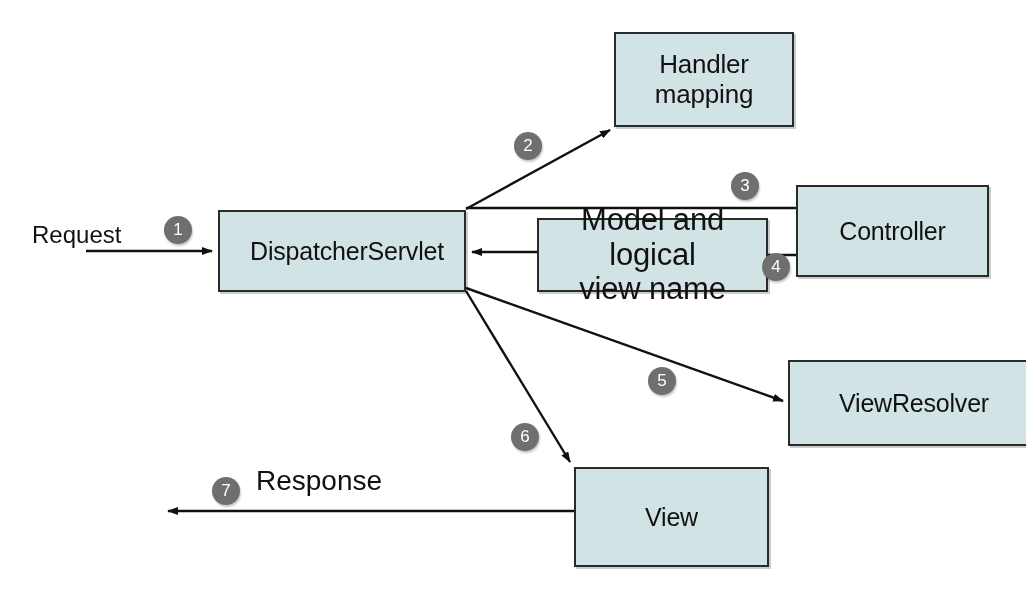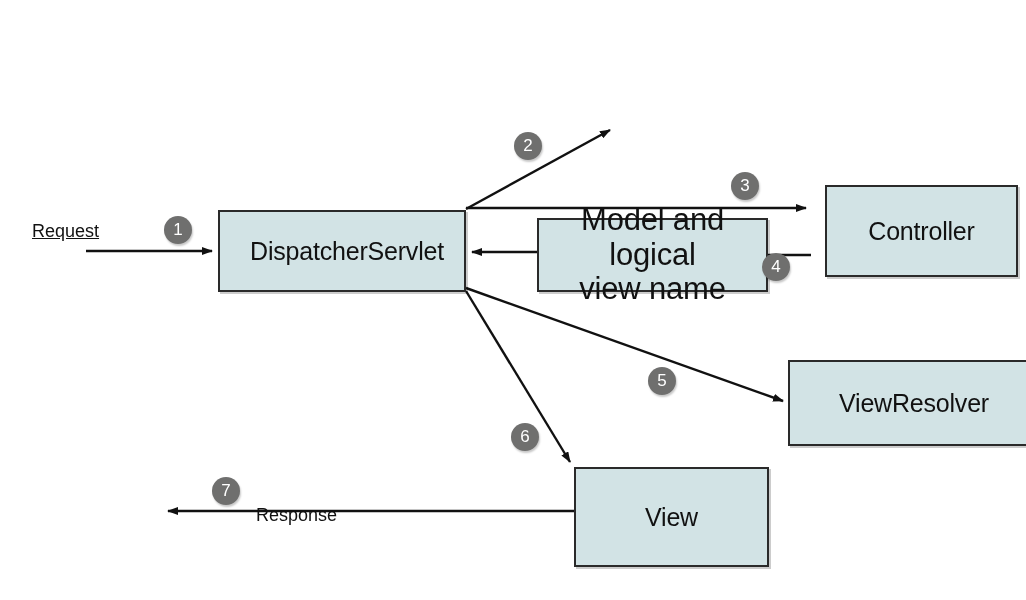--- a/index.html
+++ b/index.html
@@ -81,44 +81,48 @@
         <path d="M 466 209 L 610 130" fill="none" stroke="#111111" stroke-width="2.4" marker-end="url(#arrowhead)"></path>
         <path d="M 466 208 L 806 208" fill="none" stroke="#111111" stroke-width="2.4" marker-end="url(#arrowhead)"></path>
         <path d="M 537 252 L 472 252" fill="none" stroke="#111111" stroke-width="2.4" marker-end="url(#arrowhead)"></path>
         <path d="M 811 255 L 768 255" fill="none" stroke="#111111" stroke-width="2.4"></path>
         <path d="M 466 288 L 783 401" fill="none" stroke="#111111" stroke-width="2.4" marker-end="url(#arrowhead)"></path>
         <path d="M 466 291 L 570 462" fill="none" stroke="#111111" stroke-width="2.4" marker-end="url(#arrowhead)"></path>
         <path d="M 574 511 L 168 511" fill="none" stroke="#111111" stroke-width="2.4" marker-end="url(#arrowhead)"></path>
       </g>
   </svg>
 
+  <div class="node-box" style="left: 614px; top: 32px; width: 180px; height: 95px; background: rgb(210, 227, 229); border-color: rgb(42, 42, 42);">
+    <span class="node-label" style="font-size: 26px;">Handler
+mapping</span>
+  </div>
 
   <div class="node-box" style="left: 218px; top: 210px; width: 248px; height: 82px; background: rgb(210, 227, 229); border-color: rgb(42, 42, 42);">
     <span class="node-label" style="font-size: 25px; margin-left: 10px;">DispatcherServlet</span>
   </div>
 
   <div class="node-box" style="left: 537px; top: 218px; width: 231px; height: 74px; background: rgb(210, 227, 229); border-color: rgb(42, 42, 42);">
     <span class="node-label" style="font-size: 31px;">Model and logical
 view name</span>
   </div>
 
-  <div class="node-box" style="left: 825px; top: 185px; width: 193px; height: 92px; background: rgb(210, 227, 229); border-color: rgb(42, 42, 42);">
+  <div class="node-box" style="left: 796px; top: 185px; width: 193px; height: 92px; background: rgb(210, 227, 229); border-color: rgb(42, 42, 42);">
     <span class="node-label" style="font-size: 25px;">Controller</span>
   </div>
 
   <div class="node-box" style="left: 788px; top: 360px; width: 252px; height: 86px; background: rgb(210, 227, 229); border-color: rgb(42, 42, 42);">
     <span class="node-label" style="font-size: 25px;">ViewResolver</span>
   </div>
 
   <div class="node-box" style="left: 574px; top: 467px; width: 195px; height: 100px; background: rgb(210, 227, 229); border-color: rgb(42, 42, 42);">
     <span class="node-label" style="font-size: 25px;">View</span>
   </div>
 
-  <div class="free-label" style="left: 32px; top: 221px; font-size: 18px; text-decoration: underline;">Request</div>
-  <div class="free-label" style="left: 256px; top: 505px; font-size: 18px;">Response</div>
+  <div class="free-label" style="left: 32px; top: 221px; font-size: 24px;">Request</div>
+  <div class="free-label" style="left: 256px; top: 465px; font-size: 28px;">Response</div>
 
   <div class="step-badge" title="Request enters DispatcherServlet" style="left: 164px; top: 216px; background: rgb(111, 111, 110); color: rgb(255, 255, 255);">1</div>
   <div class="step-badge" title="DispatcherServlet asks Handler mapping" style="left: 514px; top: 132px; background: rgb(111, 111, 110); color: rgb(255, 255, 255);">2</div>
   <div class="step-badge" title="DispatcherServlet invokes Controller" style="left: 731px; top: 172px; background: rgb(111, 111, 110); color: rgb(255, 255, 255);">3</div>
   <div class="step-badge" title="Controller returns Model and logical view name" style="left: 762px; top: 253px; background: rgb(111, 111, 110); color: rgb(255, 255, 255);">4</div>
   <div class="step-badge" title="DispatcherServlet asks ViewResolver" style="left: 648px; top: 367px; background: rgb(111, 111, 110); color: rgb(255, 255, 255);">5</div>
   <div class="step-badge" title="DispatcherServlet forwards to View" style="left: 511px; top: 423px; background: rgb(111, 111, 110); color: rgb(255, 255, 255);">6</div>
   <div class="step-badge" title="View renders the Response" style="left: 212px; top: 477px; background: rgb(111, 111, 110); color: rgb(255, 255, 255);">7</div>
 
 </div>

